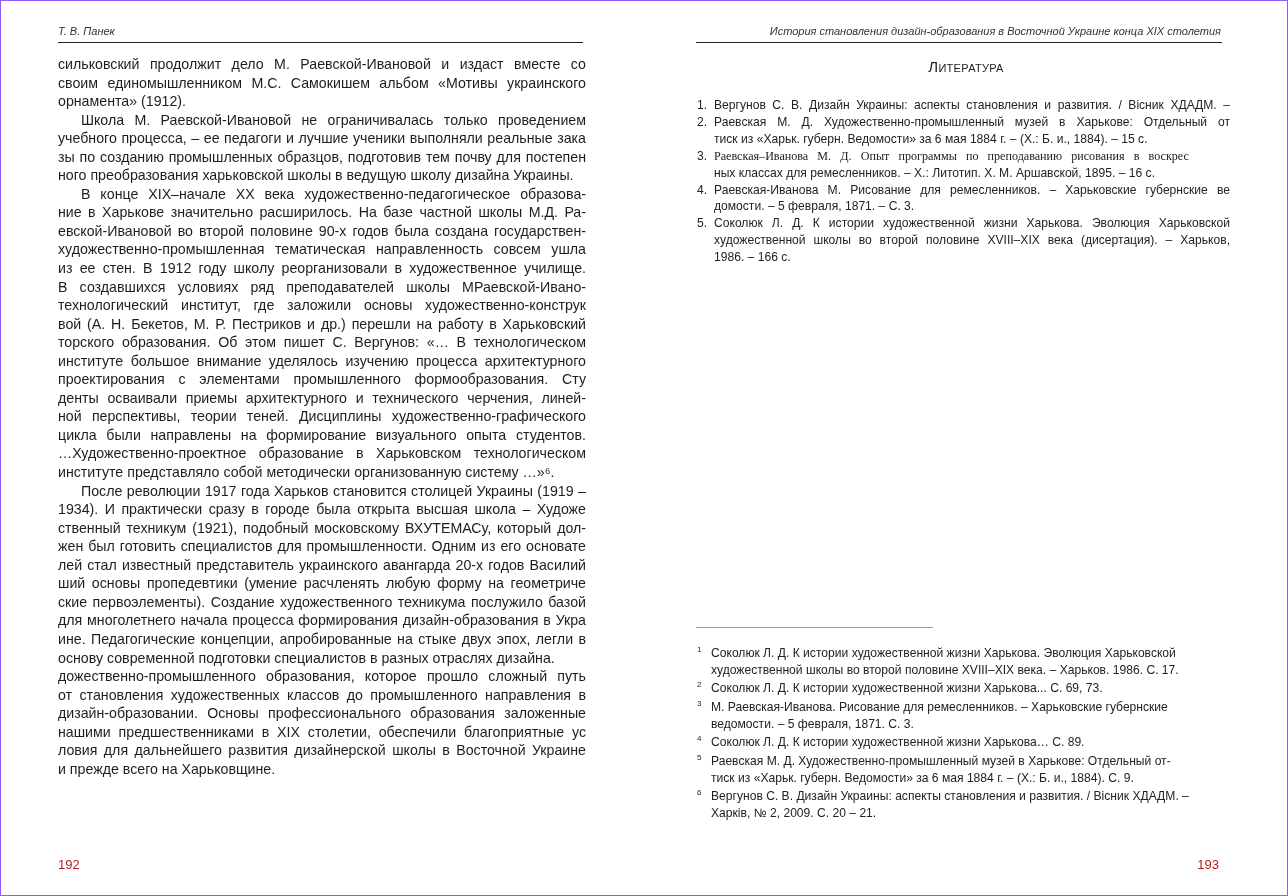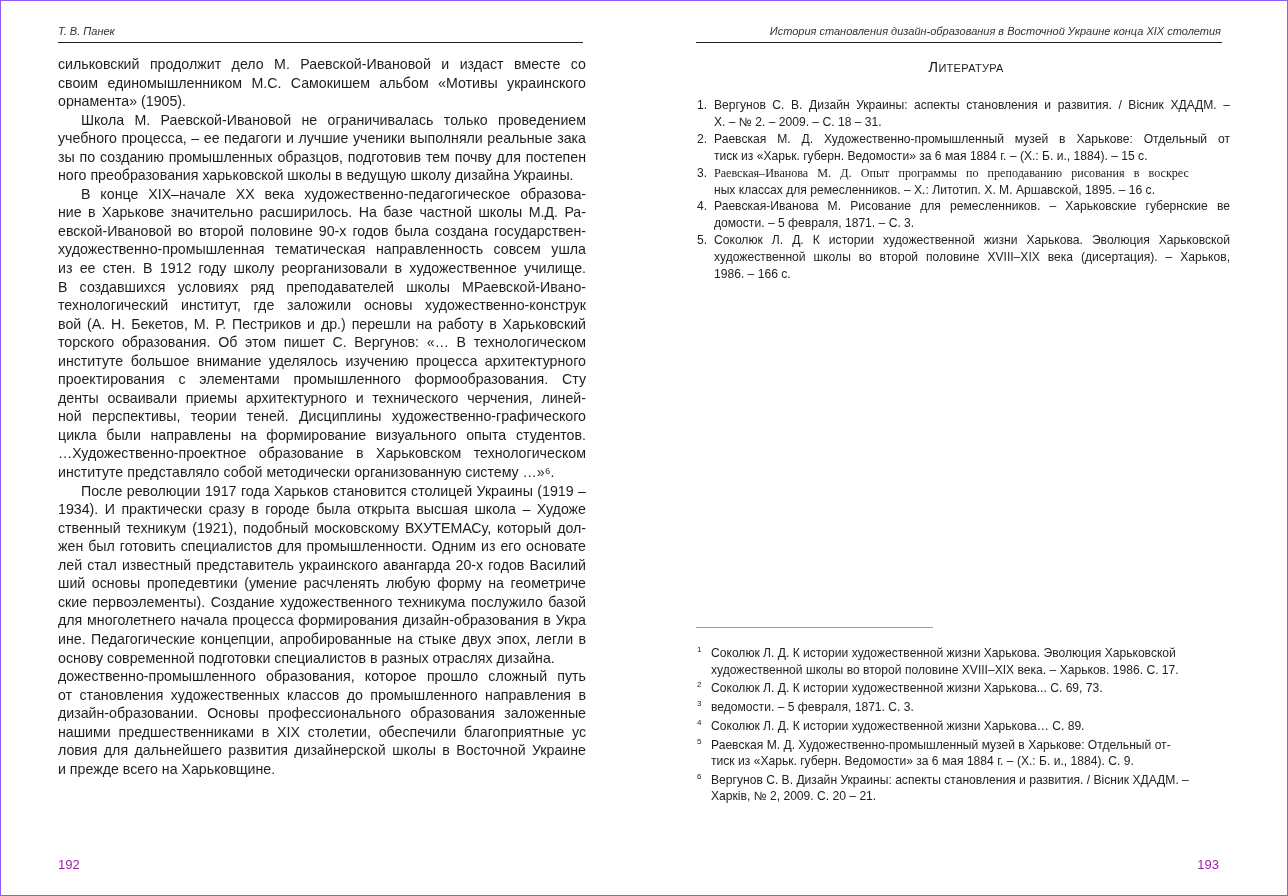--- a/index.html
+++ b/index.html
@@ -28,21 +28,21 @@
   .page-right .head-rule { left: 51px; width: 526px; }
 
   .body-text {
     position: absolute; left: 57px; top: 54px; width: 528px;
     font-size: 14.2px; line-height: 18.55px; color: #1e1e1e;
   }
   .line { display: block; text-align: justify; text-align-last: justify; white-space: nowrap; height: 18.55px; overflow: visible; }
   .line.last { text-align-last: left; }
   .line.indent { padding-left: 23px; }
 
-  .page-number { position: absolute; top: 856px; font-size: 13px; color: #a21caf; }
+  .page-number { position: absolute; top: 856px; font-size: 13px; color: #b91c1c; }
   .page-left .page-number { left: 57px; }
   .page-right .page-number { right: 68px; }
 
   .section-title {
     position: absolute; top: 57px; left: 0; width: 642px; text-align: center;
     font-size: 14px; letter-spacing: 0.3px; color: #222;
   }
   .section-title .cap { font-size: 15px; }
   .section-title .sc { font-size: 11px; }
 
@@ -62,21 +62,21 @@
 <body>
 
 <div class="spread">
 
   <div class="page page-left">
     <div class="running-head">Т. В. Панек</div>
     <div class="head-rule"></div>
     <div class="body-text" id="left-body">
         <span class="line" style="word-spacing: 6.52148px; text-align-last: left; display: block;">сильковский продолжит дело М. Раевской-Ивановой и издаст вместе со</span>
         <span class="line" style="word-spacing: 5.46094px; text-align-last: left; display: block;">своим единомышленником М.С. Самокишем альбом «Мотивы украинского</span>
-        <span class="line last">орнамента» (1905).</span>
+        <span class="line last">орнамента» (1912).</span>
         <span class="line indent" style="word-spacing: 6.42188px; text-align-last: left; display: block;">Школа М. Раевской-Ивановой не ограничивалась только проведением</span>
         <span class="line" style="word-spacing: 0.625px; text-align-last: left; display: block;">учебного процесса, – ее педагоги и лучшие ученики выполняли реальные зака</span>
         <span class="line" style="word-spacing: 0.932292px; text-align-last: left; display: block;">зы по созданию промышленных образцов, подготовив тем почву для постепен</span>
         <span class="line last">ного преобразования харьковской школы в ведущую школу дизайна Украины.</span>
         <span class="line indent" style="word-spacing: 5.96354px; text-align-last: left; display: block;">В конце XIX–начале XX века художественно-педагогическое образова-</span>
         <span class="line" style="word-spacing: 2.49375px; text-align-last: left; display: block;">ние в Харькове значительно расширилось. На базе частной школы М.Д. Ра-</span>
         <span class="line" style="word-spacing: 2.04297px; text-align-last: left; display: block;">евской-Ивановой во второй половине 90-х годов была создана государствен-</span>
         <span class="line" style="word-spacing: 6.57422px; text-align-last: left; display: block;">художественно-промышленная тематическая направленность совсем ушла</span>
         <span class="line" style="word-spacing: 3.30313px; text-align-last: left; display: block;">из ее стен. В 1912 году школу реорганизовали в художественное училище.</span>
         <span class="line" style="word-spacing: 8.21875px; text-align-last: left; display: block;">В создавшихся условиях ряд преподавателей школы МРаевской-Ивано-</span>
@@ -111,21 +111,20 @@
   </div>
 
   <div class="page page-right">
     <div class="running-head">История становления дизайн-образования в Восточной Украине конца XIX столетия</div>
     <div class="head-rule"></div>
     <div class="section-title"><span class="cap">Л</span><span class="sc">ИТЕРАТУРА</span></div>
     <ol class="refs" id="refs">
         <li class="ref">
           <span class="ref-num">1.</span>
           <span class="rline" style="word-spacing: 3.18099px; text-align-last: left; display: block;">Вергунов С. В. Дизайн Украины: аспекты становления и развития. / Вісник ХДАДМ. –</span>
-          <span class="rline last">Х. – № 2. – 2009. – С. 18 – 31.</span>
         </li>
         <li class="ref">
           <span class="ref-num">2.</span>
           <span class="rline" style="word-spacing: 7.54492px; text-align-last: left; display: block;">Раевская М. Д. Художественно-промышленный музей в Харькове: Отдельный от</span>
           <span class="rline last">тиск из «Харьк. губерн. Ведомости» за 6 мая 1884 г. – (Х.: Б. и., 1884). – 15 с.</span>
         </li>
         <li class="ref">
           <span class="ref-num">3.</span>
           <span class="rline" style="word-spacing: 6.11111px; text-align-last: left; display: block; font-family: Liberation Serif, serif;">Раевская–Иванова М. Д. Опыт программы по преподаванию рисования в воскрес</span>
           <span class="rline last">ных классах для ремесленников. – Х.: Литотип. Х. М. Аршавской, 1895. – 16 с.</span>
@@ -148,20 +147,21 @@
           <span class="fn-mark">1</span>
           <span class="fline">Соколюк Л. Д. К истории художественной жизни Харькова. Эволюция Харьковской</span>
           <span class="fline">художественной школы во второй половине XVIII–XIX века. – Харьков. 1986. С. 17.</span>
         </li>
         <li class="fn">
           <span class="fn-mark">2</span>
           <span class="fline">Соколюк Л. Д. К истории художественной жизни Харькова... С. 69, 73.</span>
         </li>
         <li class="fn">
           <span class="fn-mark">3</span>
+          <span class="fline">М. Раевская-Иванова. Рисование для ремесленников. – Харьковские губернские</span>
           <span class="fline">ведомости. – 5 февраля, 1871. С. 3.</span>
         </li>
         <li class="fn">
           <span class="fn-mark">4</span>
           <span class="fline">Соколюк Л. Д. К истории художественной жизни Харькова… С. 89.</span>
         </li>
         <li class="fn">
           <span class="fn-mark">5</span>
           <span class="fline">Раевская М. Д. Художественно-промышленный музей в Харькове: Отдельный от-</span>
           <span class="fline">тиск из «Харьк. губерн. Ведомости» за 6 мая 1884 г. – (Х.: Б. и., 1884). С. 9.</span>

